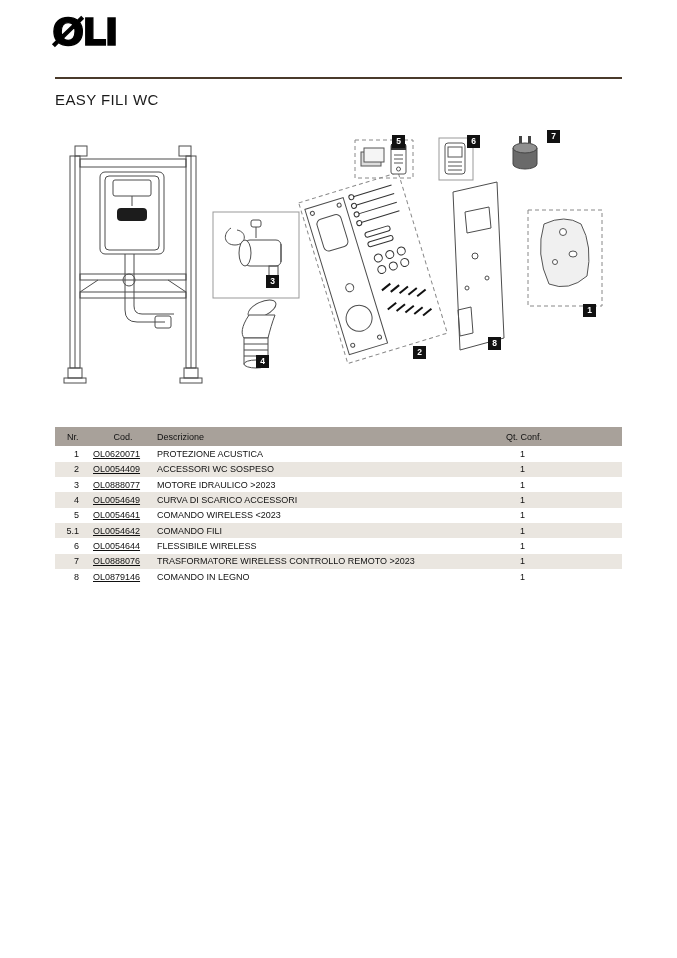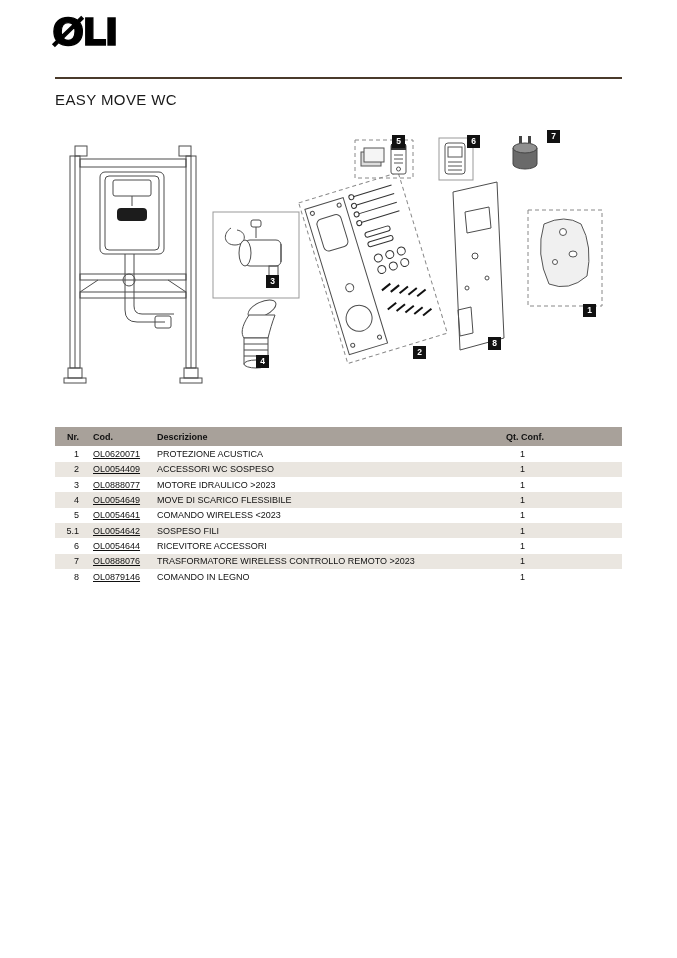--- a/index.html
+++ b/index.html
@@ -63,26 +63,26 @@
     position: absolute;
     left: 55px; top: 427px;
     width: 567px;
     border-collapse: collapse;
     font-size: 9px;
     line-height: 1.15;
     color: #111;
   }
   .parts-table thead th {
     background: #a8a19a;
-    font-weight: bold;
+    font-weight: normal;
     text-align: left;
     padding: 4.5px 0;
   }
   .parts-table th.col-nr   { width: 34px; padding-left: 12px; }
-  .parts-table th.col-cod  { width: 64px; padding-left: 4px; }
+  .parts-table th.col-cod  { width: 64px; padding-left: 4px; text-align: center; }
   .parts-table th.col-desc { padding-left: 4px; }
   .parts-table th.col-qt   { width: 120px; padding-left: 4px; }
   .parts-table tbody td { padding: 2.5px 0; }
   .parts-table td.cell-nr   { text-align: right; padding-right: 10px; }
   .parts-table td.cell-cod  { padding-left: 4px; text-decoration: underline; }
   .parts-table td.cell-desc { padding-left: 4px; }
   .parts-table td.cell-qt   { padding-left: 18px; }
   .parts-table tbody tr:nth-child(even) { background: #eae6e0; }
 
   .page-number {
@@ -92,21 +92,21 @@
     color: #222;
   }
 </style>
 </head>
 <body>
 
 <div class="page">
 
   <div class="logo">ØLI</div>
   <div class="rule"></div>
-  <div class="title">EASY MOVE WC</div>
+  <div class="title">EASY FILI WC</div>
 
   <div class="diagram">
     <svg width="570" height="290" viewBox="0 0 570 290">
 
       <g stroke="#4d4d4d" fill="none" stroke-width="1">
         <rect x="20" y="18" width="12" height="10"></rect>
         <rect x="124" y="18" width="12" height="10"></rect>
         <rect x="15" y="28" width="10" height="212"></rect>
         <rect x="131" y="28" width="10" height="212"></rect>
         <line x1="20" y1="28" x2="20" y2="240"></line>
@@ -279,39 +279,39 @@
       </tr>
       <tr>
         <td class="cell-nr">3</td>
         <td class="cell-cod">OL0888077</td>
         <td class="cell-desc">MOTORE IDRAULICO &gt;2023</td>
         <td class="cell-qt">1</td>
       </tr>
       <tr>
         <td class="cell-nr">4</td>
         <td class="cell-cod">OL0054649</td>
-        <td class="cell-desc">MOVE DI SCARICO FLESSIBILE</td>
+        <td class="cell-desc">CURVA DI SCARICO ACCESSORI</td>
         <td class="cell-qt">1</td>
       </tr>
       <tr>
         <td class="cell-nr">5</td>
         <td class="cell-cod">OL0054641</td>
         <td class="cell-desc">COMANDO WIRELESS &lt;2023</td>
         <td class="cell-qt">1</td>
       </tr>
       <tr>
         <td class="cell-nr">5.1</td>
         <td class="cell-cod">OL0054642</td>
-        <td class="cell-desc">SOSPESO FILI</td>
+        <td class="cell-desc">COMANDO FILI</td>
         <td class="cell-qt">1</td>
       </tr>
       <tr>
         <td class="cell-nr">6</td>
         <td class="cell-cod">OL0054644</td>
-        <td class="cell-desc">RICEVITORE ACCESSORI</td>
+        <td class="cell-desc">FLESSIBILE WIRELESS</td>
         <td class="cell-qt">1</td>
       </tr>
       <tr>
         <td class="cell-nr">7</td>
         <td class="cell-cod">OL0888076</td>
         <td class="cell-desc">TRASFORMATORE WIRELESS CONTROLLO REMOTO &gt;2023</td>
         <td class="cell-qt">1</td>
       </tr>
       <tr>
         <td class="cell-nr">8</td>

